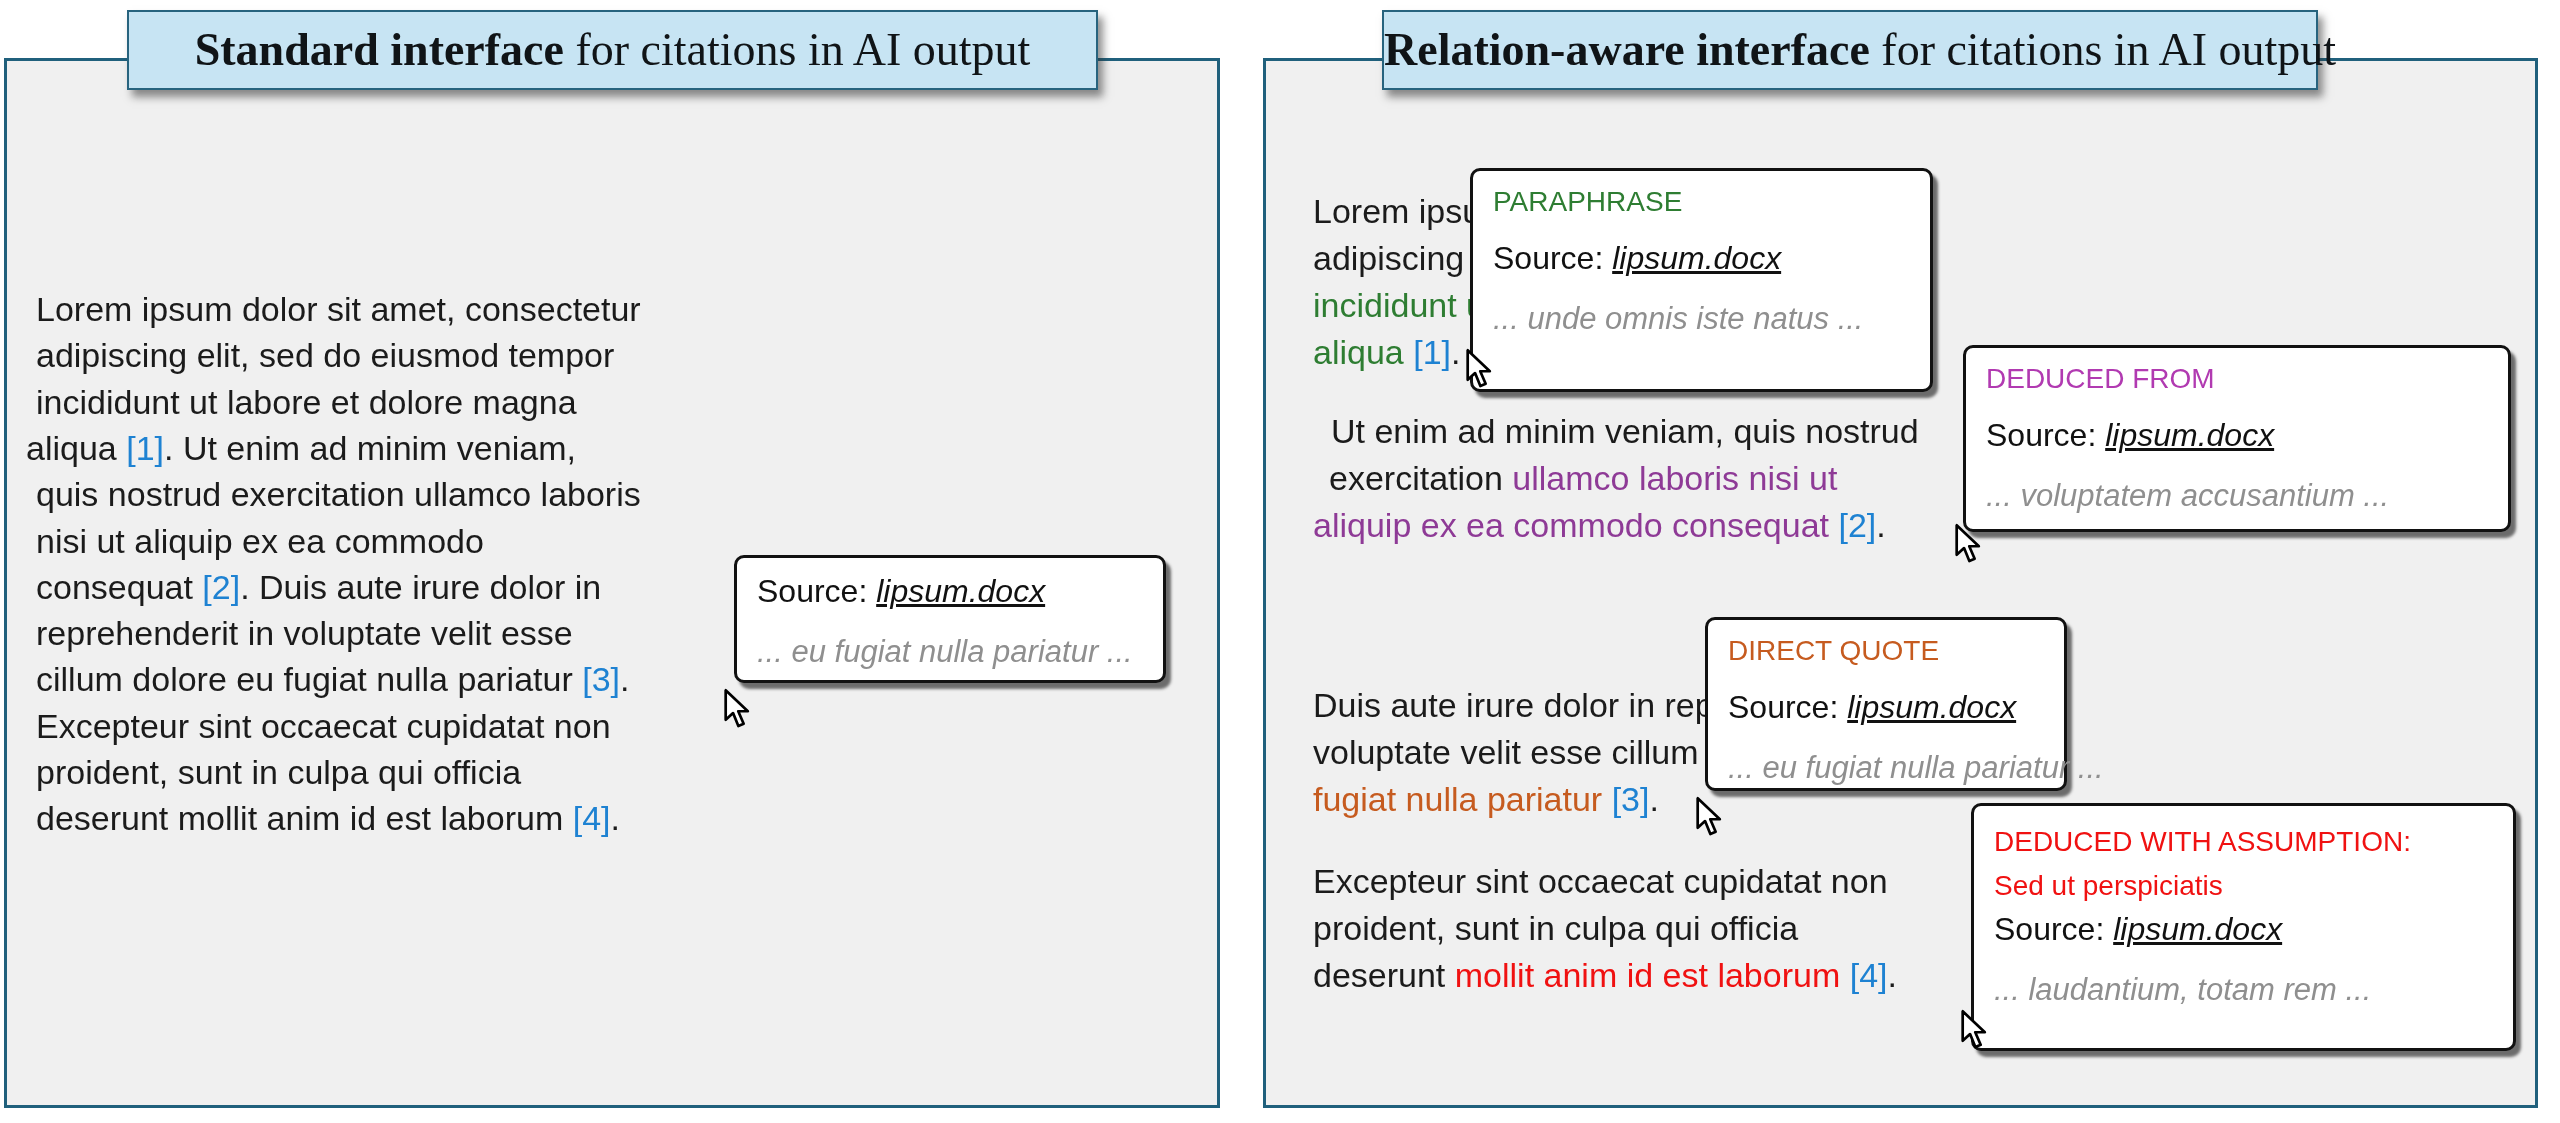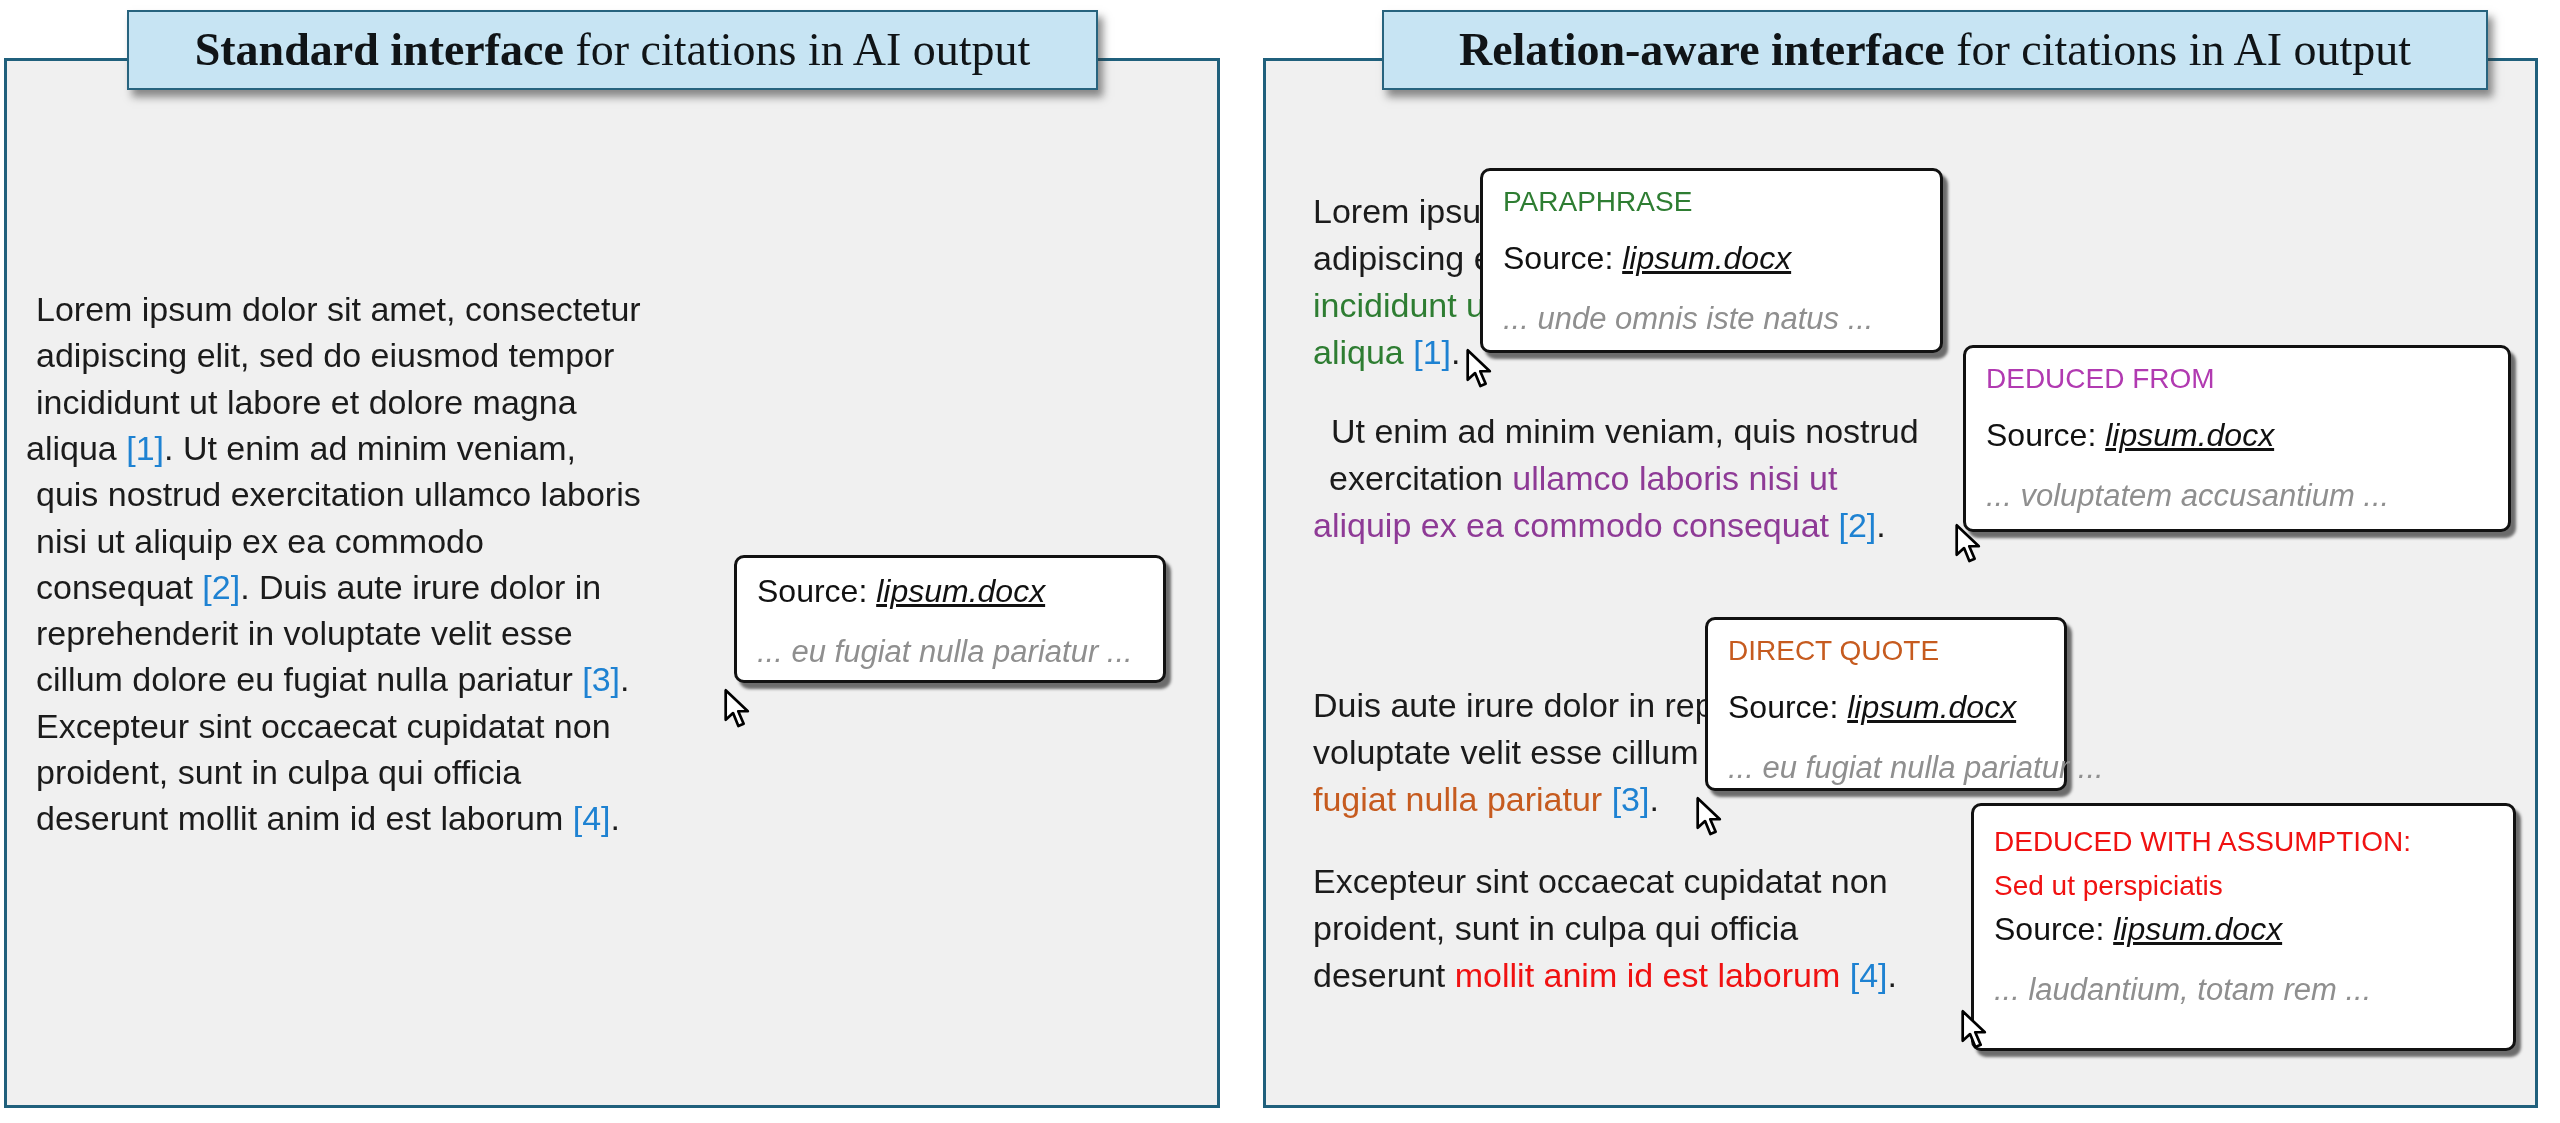--- a/index.html
+++ b/index.html
@@ -14,21 +14,21 @@
          border:3px solid var(--panel-border);box-sizing:border-box;}
   .panel-left{left:4px;width:1216px;}
   .panel-right{left:1263px;width:1275px;}
   .title-box{position:absolute;top:10px;height:80px;background:var(--title-bg);
              border:2px solid var(--title-border);box-sizing:border-box;z-index:6;
              font-family:"Liberation Serif",serif;font-size:46px;line-height:76px;
              text-align:center;color:#101417;white-space:nowrap;
              box-shadow:5px 7px 8px rgba(50,50,50,0.55);}
   .title-box b{font-weight:bold;}
   .title-left{left:127px;width:971px;}
-  .title-right{left:1382px;width:1106px;}
+  .title-right{left:1382px;width:936px;}
   .tline{position:absolute;white-space:nowrap;font-size:34px;line-height:40px;}
   .seg{color:var(--ink);}
   .c-blue{color:var(--citation);}
   .c-green{color:var(--green);}
   .c-purple{color:var(--purple);}
   .c-orange{color:var(--orange);}
   .c-red{color:var(--red);}
   .tooltip{position:absolute;background:#FFFFFF;border:3px solid #111;border-radius:10px;
            box-sizing:border-box;z-index:10;padding:14px 20px;
            box-shadow:5px 6px 3px rgba(20,20,20,0.6);}
@@ -87,21 +87,21 @@
         <div class="tline" style="left: 47px; top: 397px; margin-left: 16px;"><span class="seg">exercitation </span><span class="seg c-purple">ullamco laboris nisi ut</span></div>
         <div class="tline" style="left: 47px; top: 444px;"><span class="seg c-purple">aliquip ex ea commodo consequat</span><span class="seg"> </span><span class="seg c-blue">[2]</span><span class="seg">.</span></div>
         <div class="tline" style="left: 47px; top: 624px;"><span class="seg">Duis aute irure dolor in reprehenderit in</span></div>
         <div class="tline" style="left: 47px; top: 671px;"><span class="seg">voluptate velit esse cillum dolore eu</span></div>
         <div class="tline" style="left: 47px; top: 718px;"><span class="seg c-orange">fugiat nulla pariatur</span><span class="seg"> </span><span class="seg c-blue">[3]</span><span class="seg">.</span></div>
         <div class="tline" style="left: 47px; top: 800px;"><span class="seg">Excepteur sint occaecat cupidatat non</span></div>
         <div class="tline" style="left: 47px; top: 847px;"><span class="seg">proident, sunt in culpa qui officia</span></div>
         <div class="tline" style="left: 47px; top: 894px;"><span class="seg">deserunt </span><span class="seg c-red">mollit anim id est laborum</span><span class="seg"> </span><span class="seg c-blue">[4]</span><span class="seg">.</span></div>
       </div>
 
-    <div class="tooltip" style="left:214px;top:107px;width:463px;height:185px;">
+    <div class="tooltip" style="left:204px;top:107px;width:463px;height:224px;">
       <div class="tt-label lbl-paraphrase">PARAPHRASE</div>
       <div class="tt-source">
         <span>Source:</span>
         <span class="file">lipsum.docx</span>
       </div>
       <div class="tt-quote">... unde omnis iste natus ...</div>
     </div>
 
     <div class="tooltip" style="left:697px;top:284px;width:548px;height:187px;">
       <div class="tt-label lbl-deduced-from">DEDUCED FROM</div>

